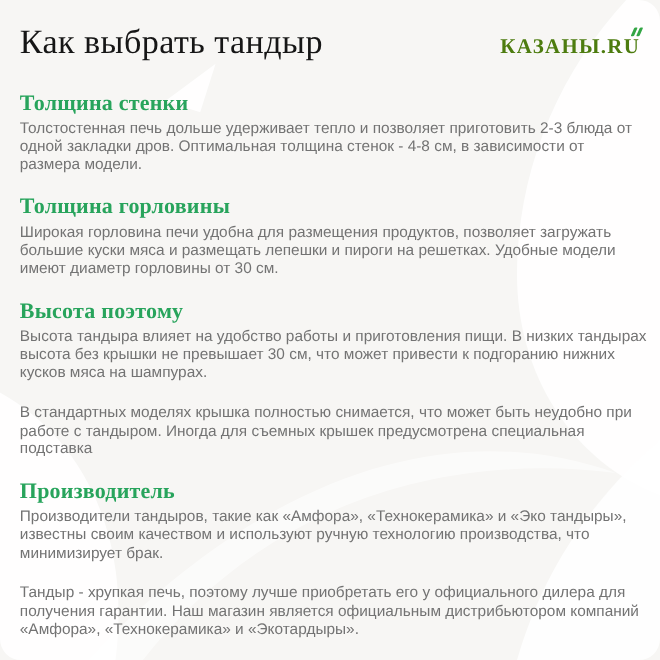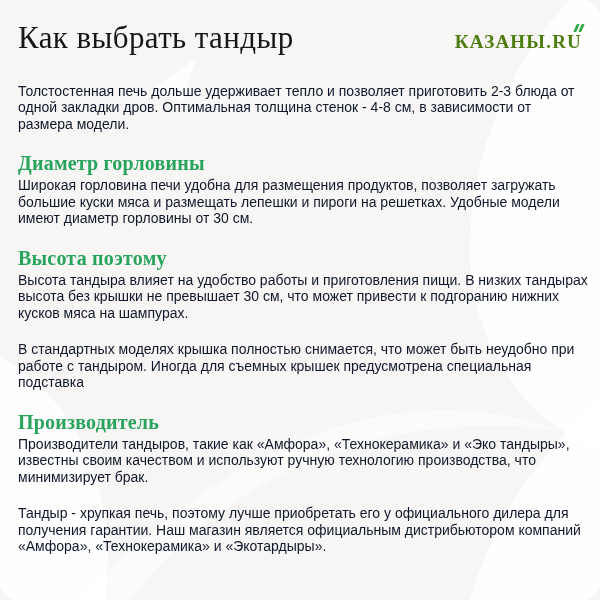--- a/index.html
+++ b/index.html
@@ -71,21 +71,21 @@
     font-size: 20px;
     font-weight: 700;
     color: #28a45c;
     line-height: 22px;
     letter-spacing: 0.2px;
   }
   .section-body {
     margin: 0;
     font-size: 14px;
     line-height: 16.5px;
-    color: #0f172a;
+    color: #737373;
     max-width: 574px;
   }
 </style>
 </head>
 <body>
 
 <div class="page">
 
   <svg class="watermark" viewBox="0 0 600 600" xmlns="http://www.w3.org/2000/svg">
     <path d="M 600 -30 L 600 450 C 520 420 470 340 470 250 C 470 140 520 40 600 -30 Z" fill="#ffffff" opacity="0.9"></path>
@@ -102,25 +102,26 @@
       <div class="brand-logo">
         <span>КАЗАНЫ.RU</span>
         <span class="logo-accent">
             <i></i>
             <i></i>
           </span>
       </div>
     </header>
 
     <section class="info-section">
+      <h2 class="section-heading">Толщина стенки</h2>
       <p class="section-body">Толстостенная печь дольше удерживает тепло и позволяет приготовить 2-3 блюда от одной закладки дров. Оптимальная толщина стенок - 4-8 см, в зависимости от размера модели.</p>
     </section>
 
     <section class="info-section">
-      <h2 class="section-heading">Диаметр горловины</h2>
+      <h2 class="section-heading">Толщина горловины</h2>
       <p class="section-body">Широкая горловина печи удобна для размещения продуктов, позволяет загружать большие куски мяса и размещать лепешки и пироги на решетках. Удобные модели имеют диаметр горловины от 30 см.</p>
     </section>
 
     <section class="info-section">
       <h2 class="section-heading">Высота поэтому</h2>
       <p class="section-body">Высота тандыра влияет на удобство работы и приготовления пищи. В низких тандырах высота без крышки не превышает 30 см, что может привести к подгоранию нижних кусков мяса на шампурах.</p>
     </section>
 
     <section class="info-section">
       <p class="section-body">В стандартных моделях крышка полностью снимается, что может быть неудобно при работе с тандыром. Иногда для съемных крышек предусмотрена специальная подставка</p>

